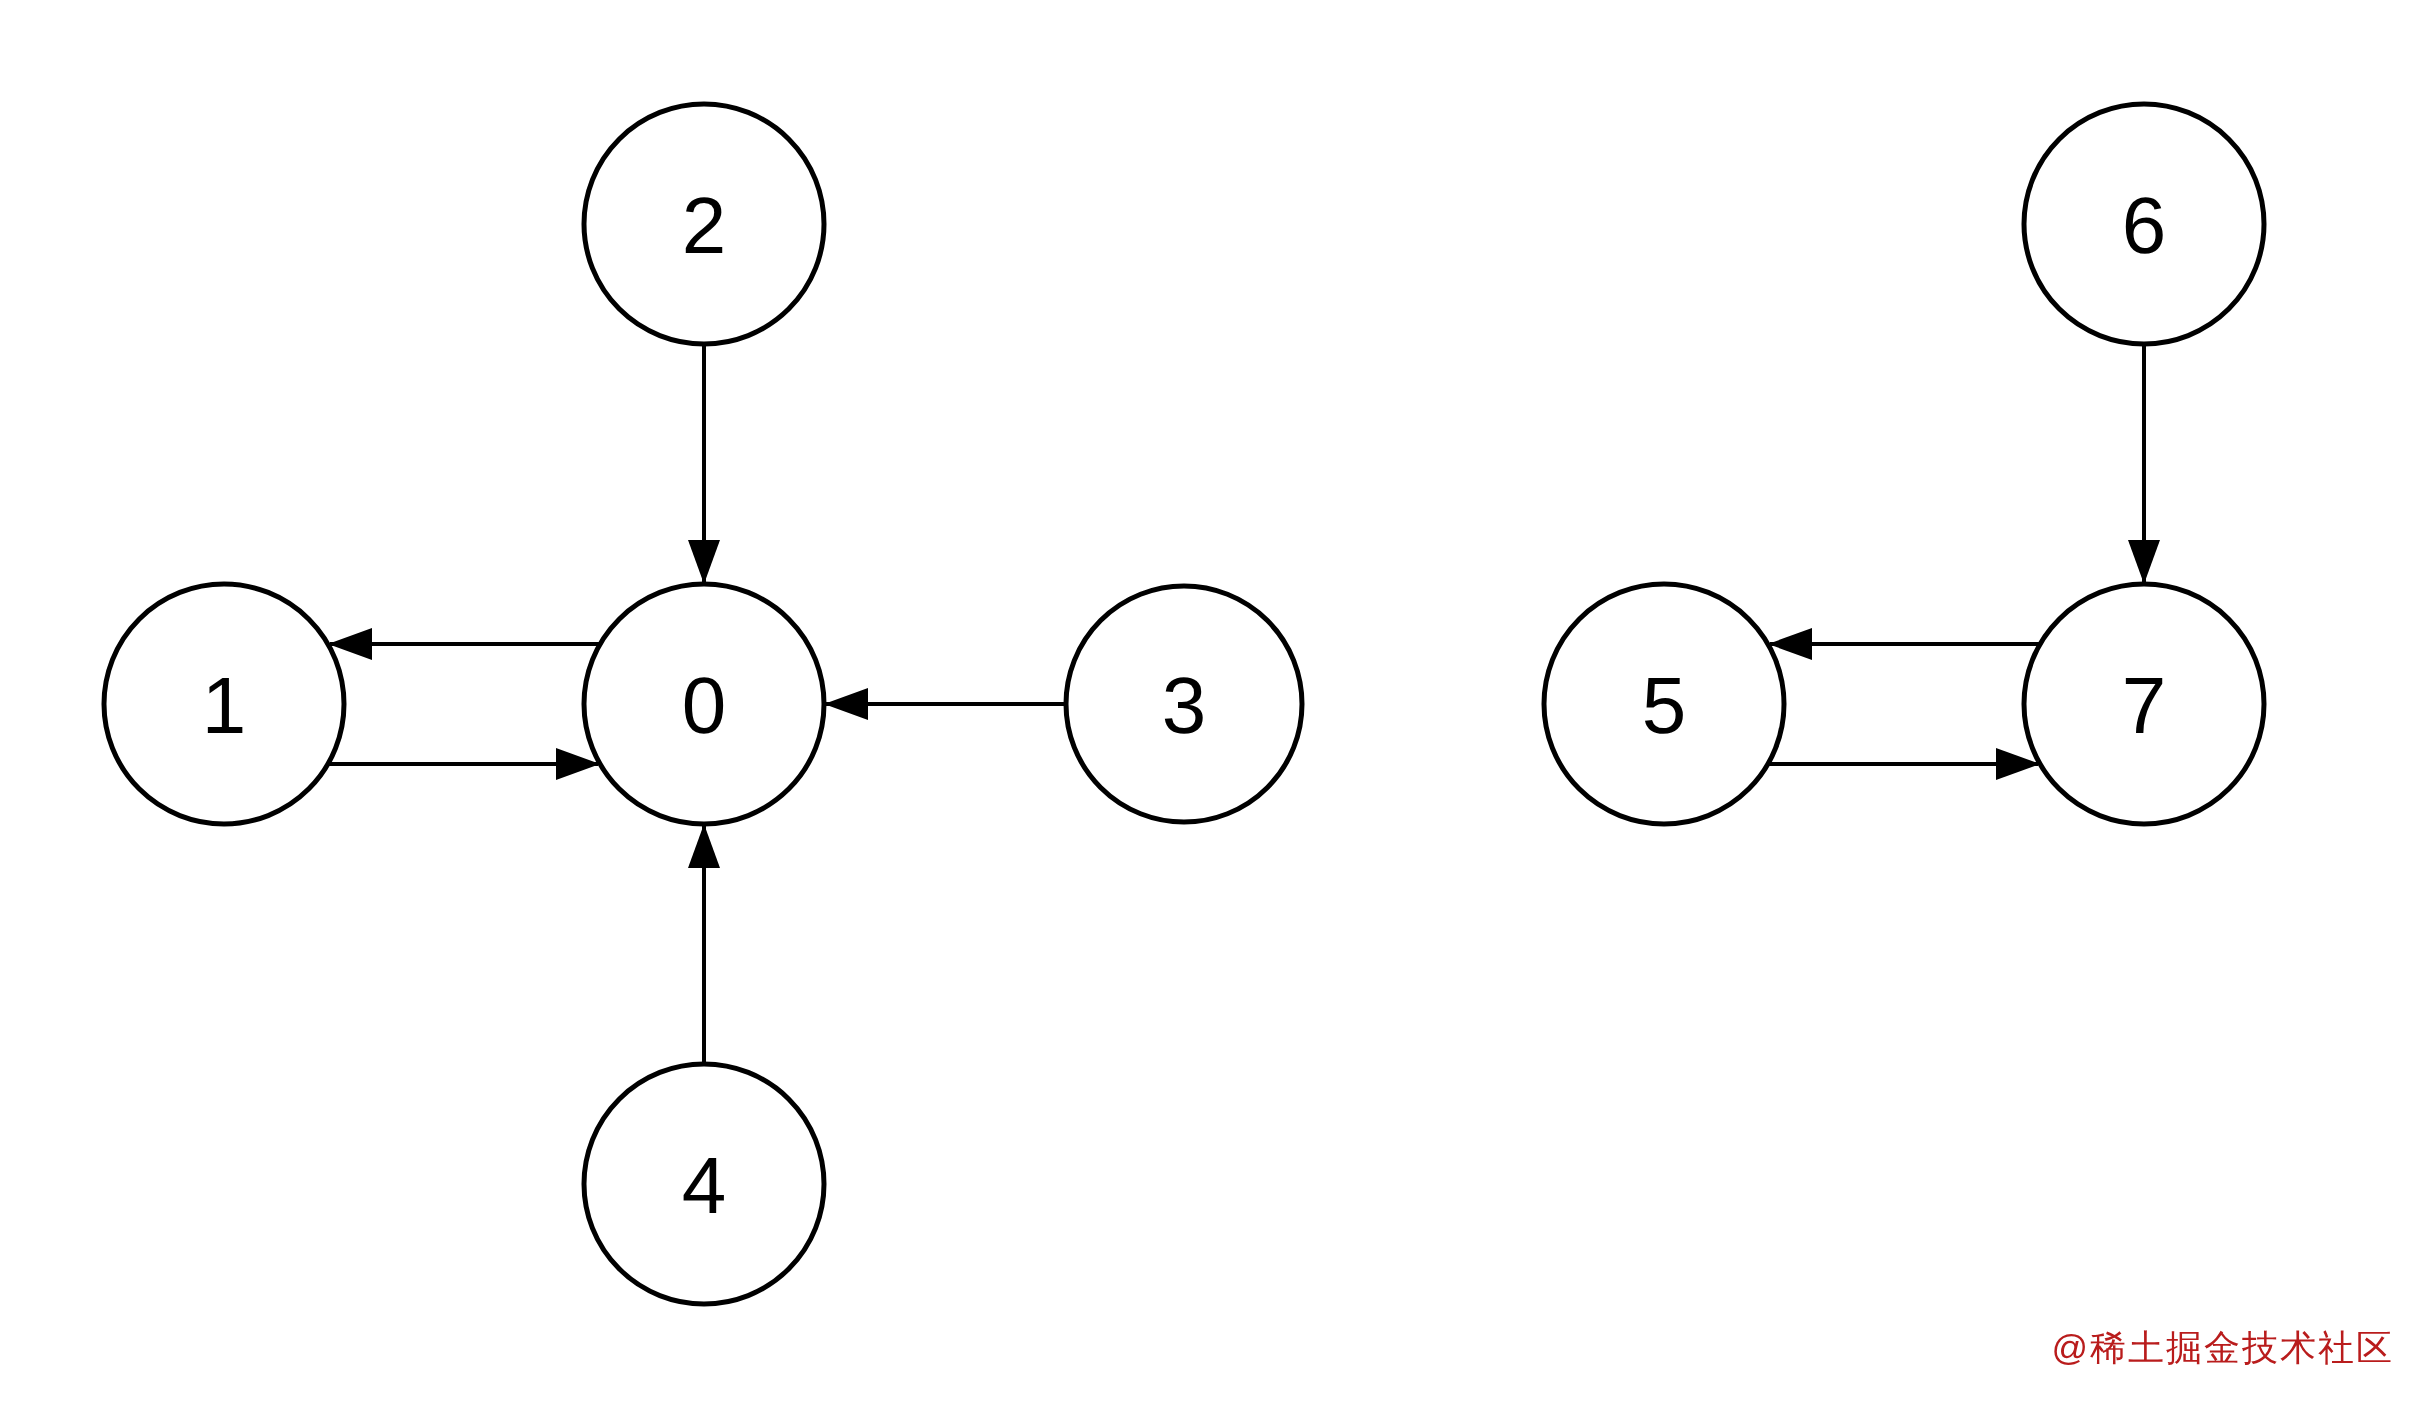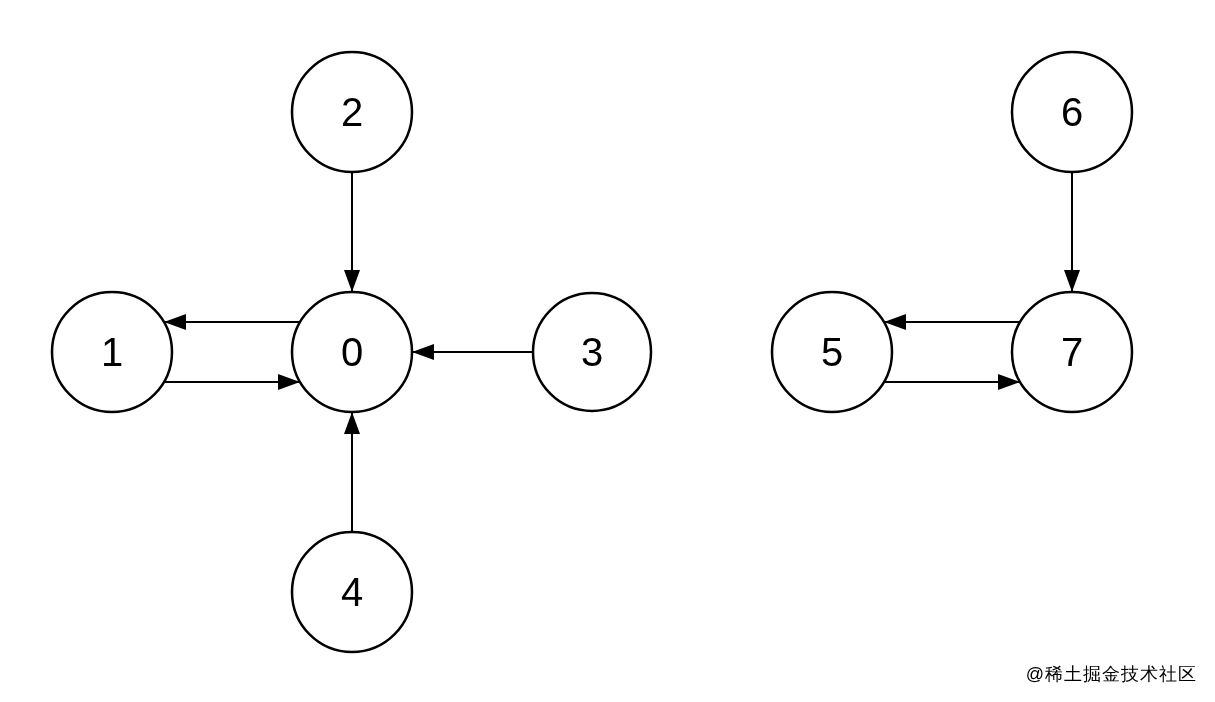--- a/index.html
+++ b/index.html
@@ -82,14 +82,14 @@
         <g>
           <circle cx="1072" cy="112" r="60" fill="#ffffff" stroke="#000000" stroke-width="2.5"></circle>
           <text x="1072" y="112" text-anchor="middle" dy="0.36em" class="node-label">6</text>
         </g>
         <g>
           <circle cx="1072" cy="352" r="60" fill="#ffffff" stroke="#000000" stroke-width="2.5"></circle>
           <text x="1072" y="352" text-anchor="middle" dy="0.36em" class="node-label">7</text>
         </g>
       </g>
   </svg>
-  <div class="watermark" style="color: #000000;">@稀土掘金技术社区</div>
+  <div class="watermark" style="color: #b91c1c;">@稀土掘金技术社区</div>
 </div>
 
 </body></html>

